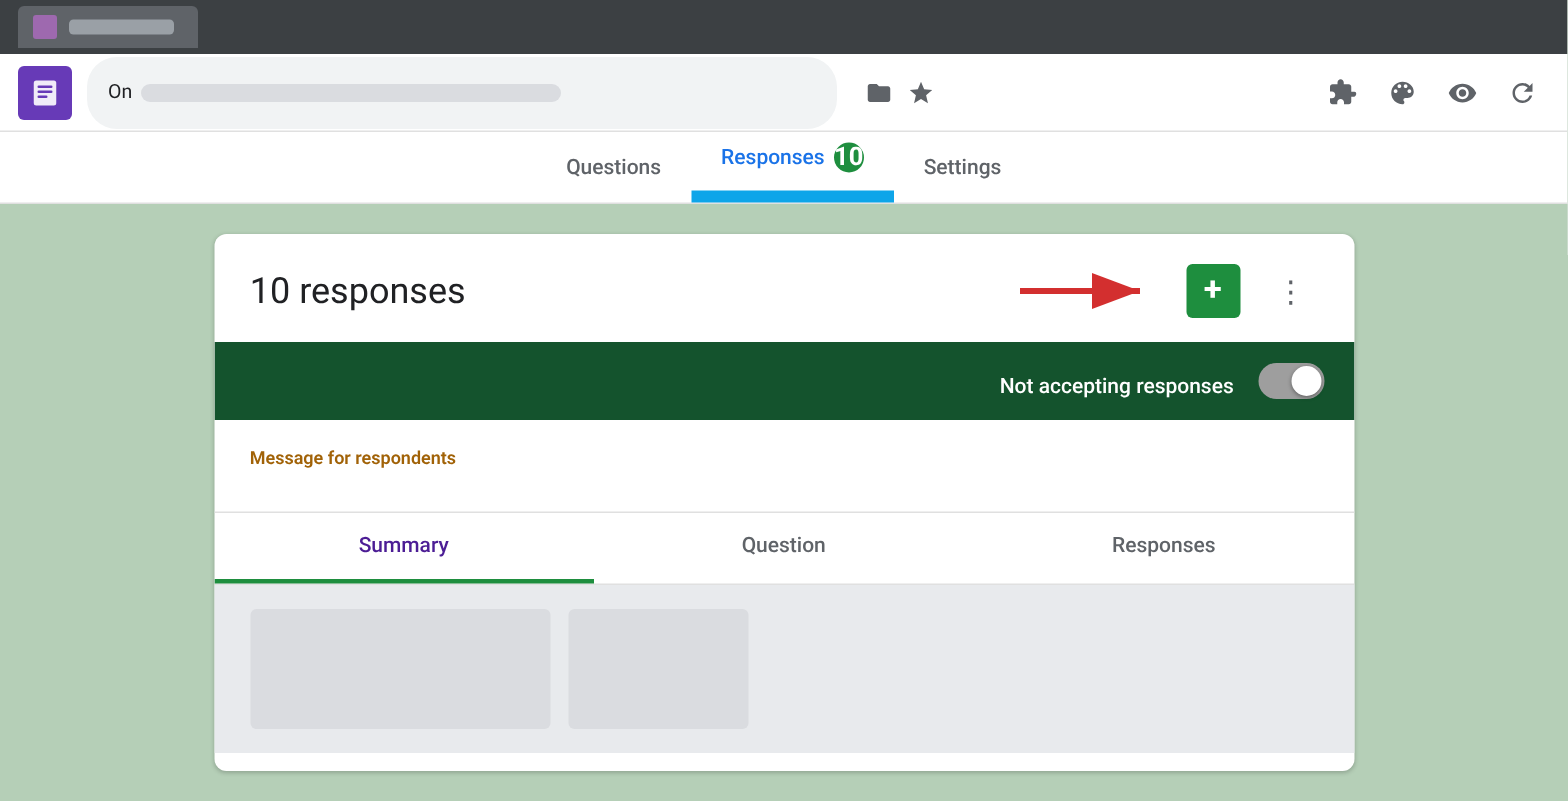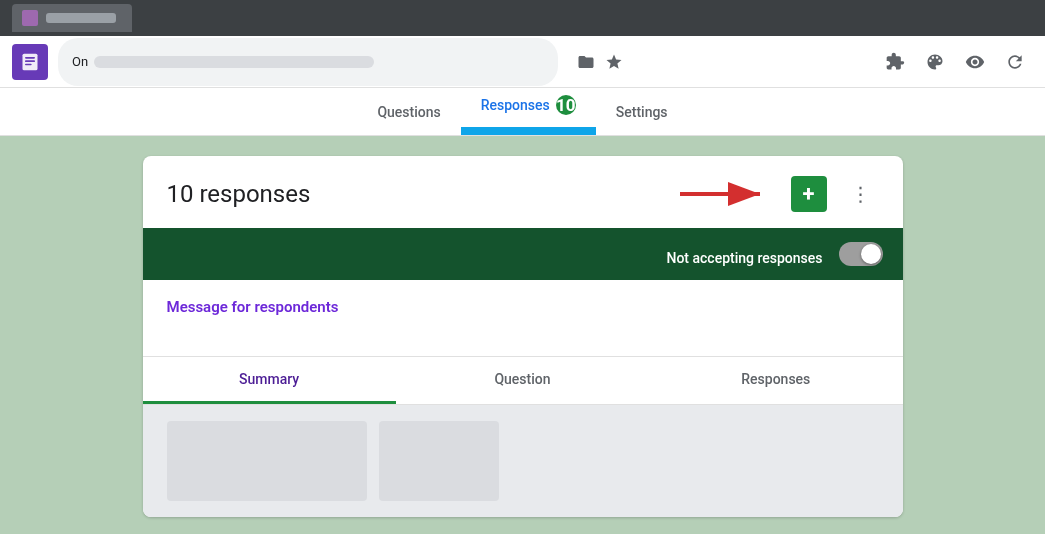--- a/index.html
+++ b/index.html
@@ -216,24 +216,24 @@
       right: 2px;
       box-shadow: 0 1px 3px rgba(0,0,0,0.4);
     }
 
     
     .message-section {
       padding: 18px 24px;
       border-bottom: 1px solid #e0e0e0;
     }
     .message-label {
-      font-size: 15px;
+      font-size: 12px;
       font-weight: 600;
-      color: #6d28d9;
-      margin-bottom: 22px;
+      color: #a16207;
+      margin-bottom: 11px;
     }
     .message-text {
       font-size: 14px;
       color: #1a73e8;
     }
 
     
     .summary-tabs {
       display: flex;
       border-bottom: 1px solid #e0e0e0;

